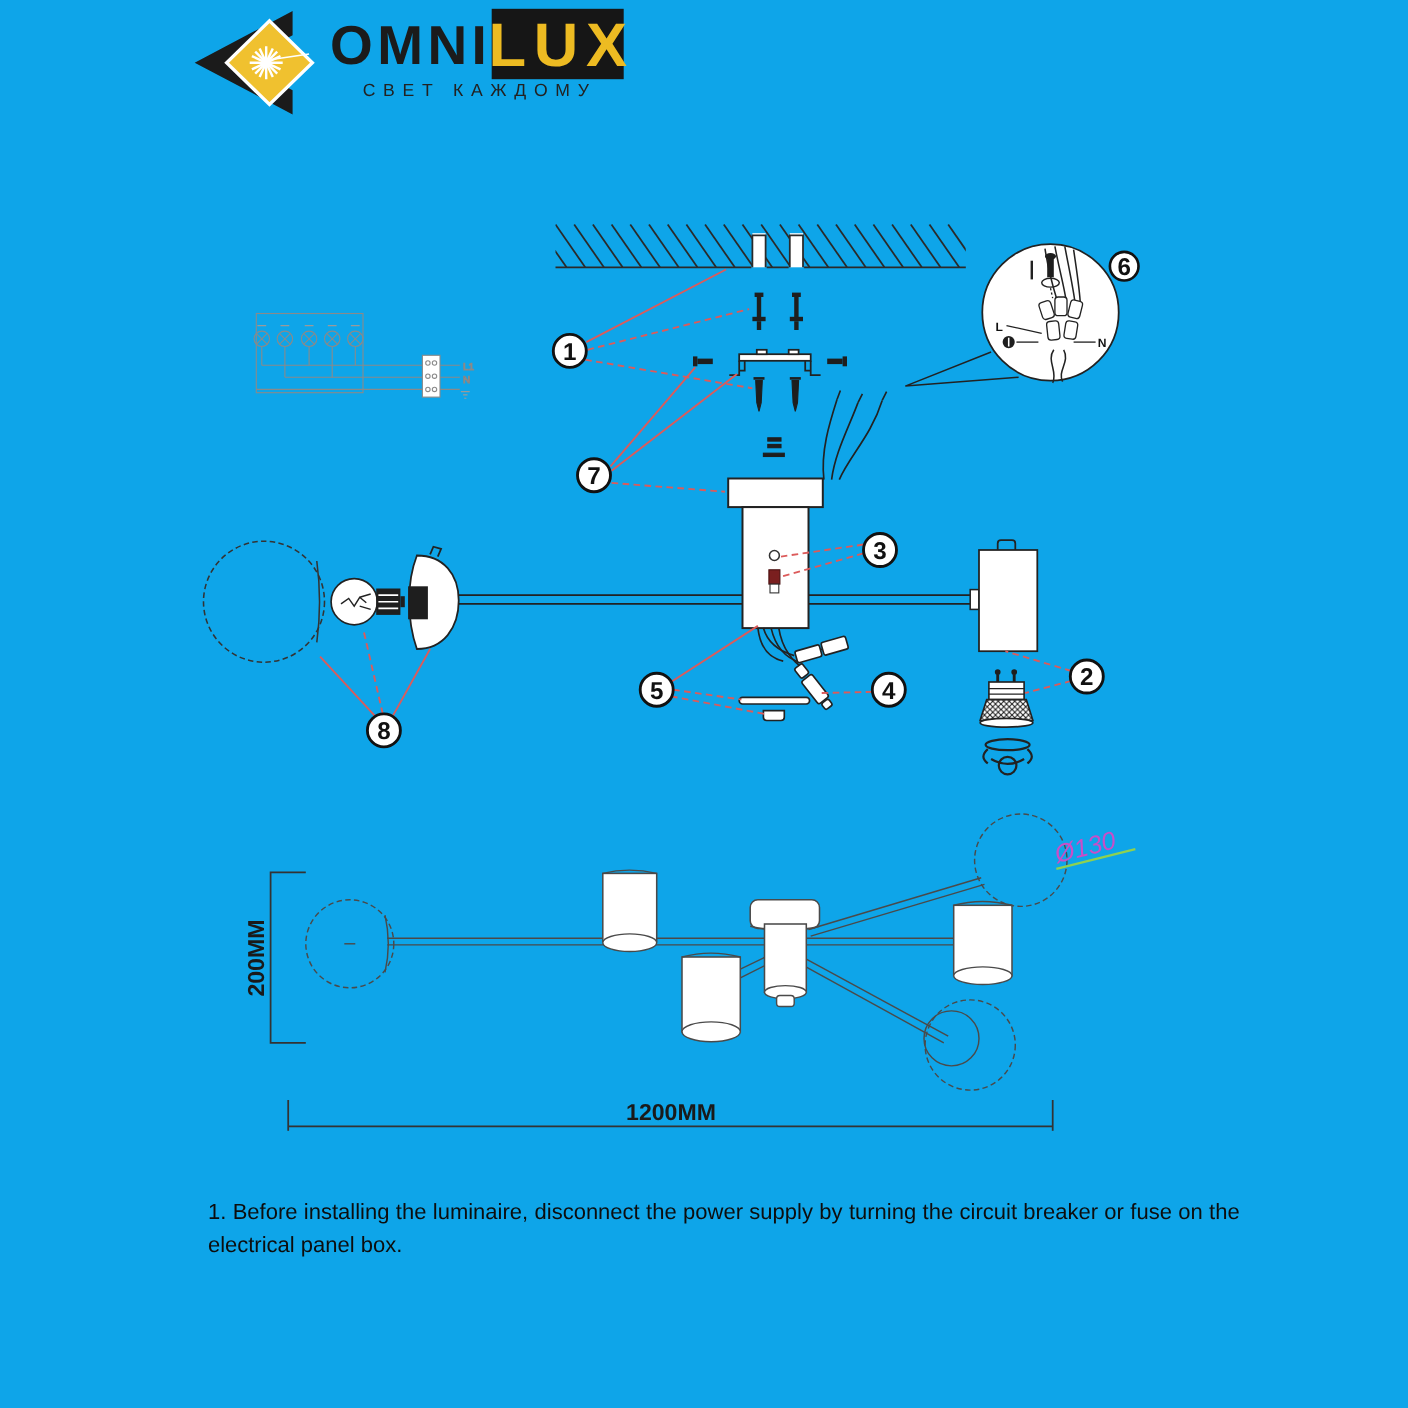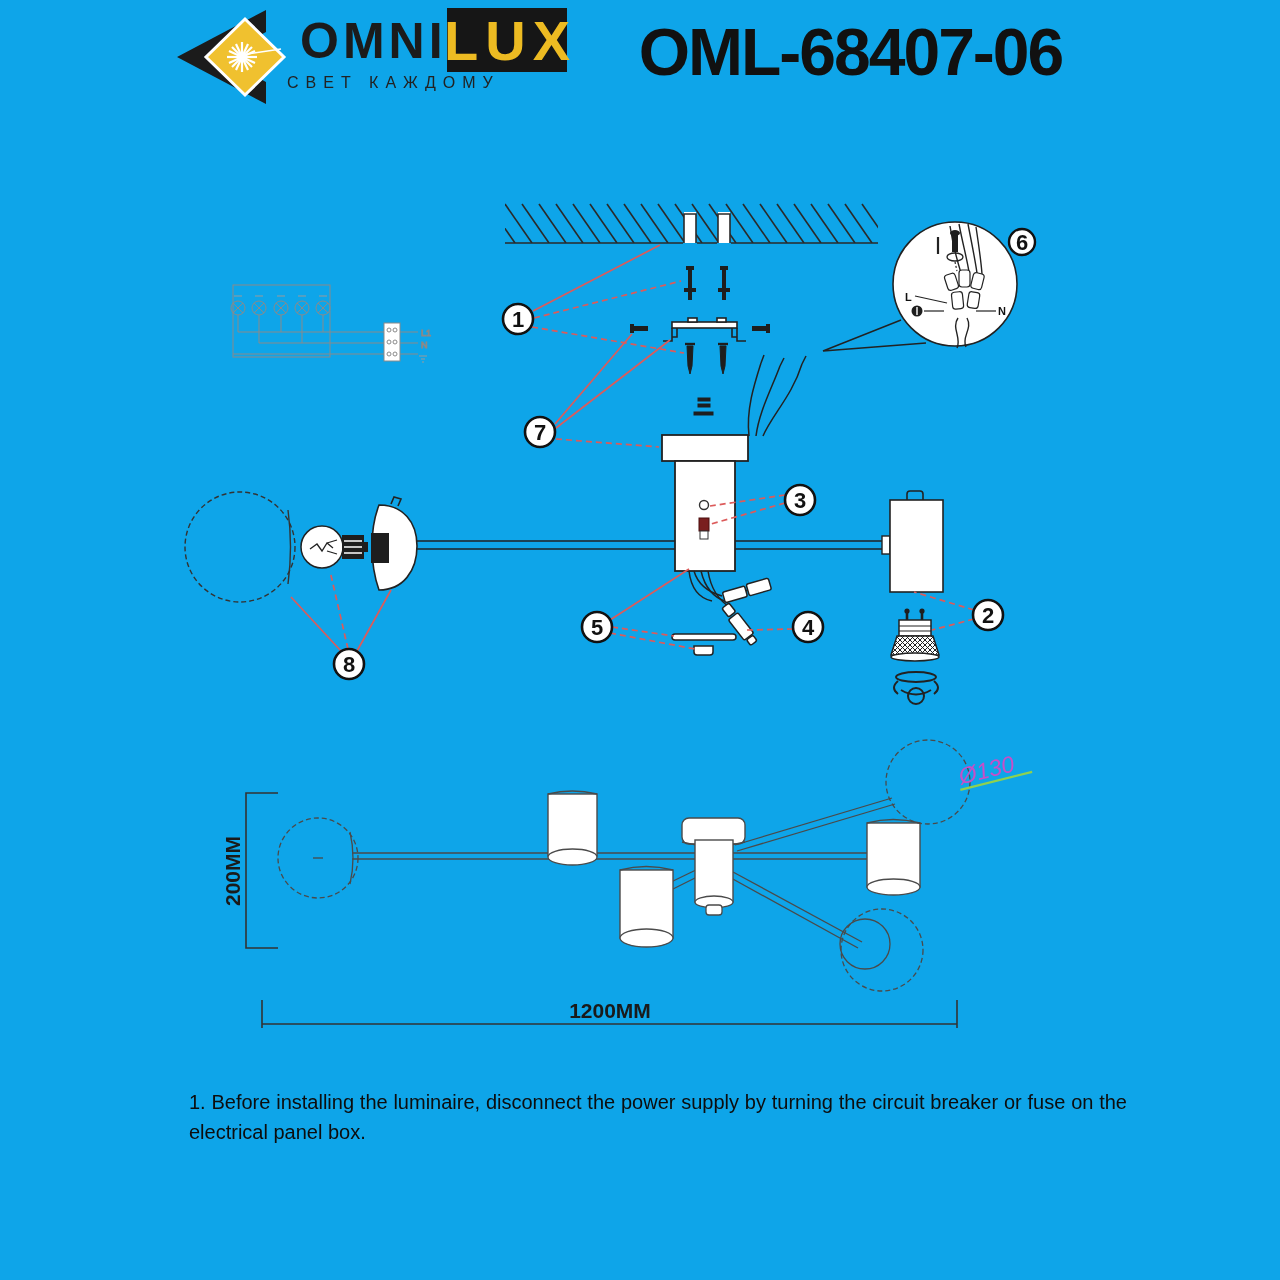--- a/index.html
+++ b/index.html
@@ -6,21 +6,21 @@
   #page{position:relative;width:1280px;height:1280px;background:#0ea5e9;overflow:hidden;
         font-family:"Liberation Sans",sans-serif;color:#1c1c1c;}
   
   #header{position:absolute;left:0;top:0;width:1280px;height:130px;}
   #logo-icon{position:absolute;left:170px;top:6px;}
   #brand-word1{position:absolute;left:300px;top:12px;font-size:50px;font-weight:bold;
         letter-spacing:4px;color:#1b1b1b;}
   #brand-lux{position:absolute;left:447px;top:8px;width:120px;height:64px;background:#161616;
         display:flex;align-items:center;justify-content:center;}
   #brand-lux span{color:#edbb22;font-size:56px;font-weight:bold;letter-spacing:7px;margin-left:7px;}
-  #brand-tagline{position:absolute;left:287px;top:74px;width:298px;text-align:left;
+  #brand-tagline{position:absolute;left:287px;top:74px;width:298px;text-align:center;
         font-size:16px;letter-spacing:7px;color:#222;font-weight:500;white-space:nowrap;}
   #model{position:absolute;left:618px;top:14px;width:465px;text-align:center;
         font-size:66px;font-weight:bold;letter-spacing:-2px;color:#111;white-space:nowrap;}
   
   #diagram{position:absolute;left:0;top:0;}
   text.callout{font-family:"Liberation Sans",sans-serif;font-size:22px;font-weight:bold;fill:#111;}
   text.tiny{font-family:"Liberation Sans",sans-serif;font-size:11px;font-weight:bold;fill:#111;}
   text.wlabel{font-family:"Liberation Sans",sans-serif;font-size:9px;fill:#555;}
   text.dim{font-family:"Liberation Sans",sans-serif;font-size:21px;font-weight:bold;fill:#1a1a1a;letter-spacing:0px;}
   text.dia{font-family:"Liberation Sans",sans-serif;font-size:23px;font-style:italic;fill:#c84ec8;}
@@ -49,21 +49,20 @@
         <line x1="229" y1="63" x2="255" y2="51"></line>
         <line x1="247" y1="54" x2="281" y2="49" stroke-width="1.4"></line>
       </g>
       <circle cx="242" cy="57" r="4.5" fill="#ffffff"></circle>
     </svg>
     <div id="brand-word1">OMNI</div>
     <div id="brand-lux">
       <span>LUX</span>
     </div>
     <div id="brand-tagline">СВЕТ КАЖДОМУ</div>
-    <div id="model">OML-68407-06</div>
   </div>
 
   <svg id="diagram" width="1280" height="1080" viewBox="0 0 1280 1080">
     <defs>
       <clipPath id="hatchclip">
           <rect x="505" y="200" width="373" height="43"></rect>
         </clipPath>
       <pattern id="facet" width="5" height="5" patternUnits="userSpaceOnUse">
         <rect width="5" height="5" fill="#fff"></rect>
         <path d="M0,0 L5,5 M5,0 L0,5" stroke="#222" stroke-width="1"></path>

